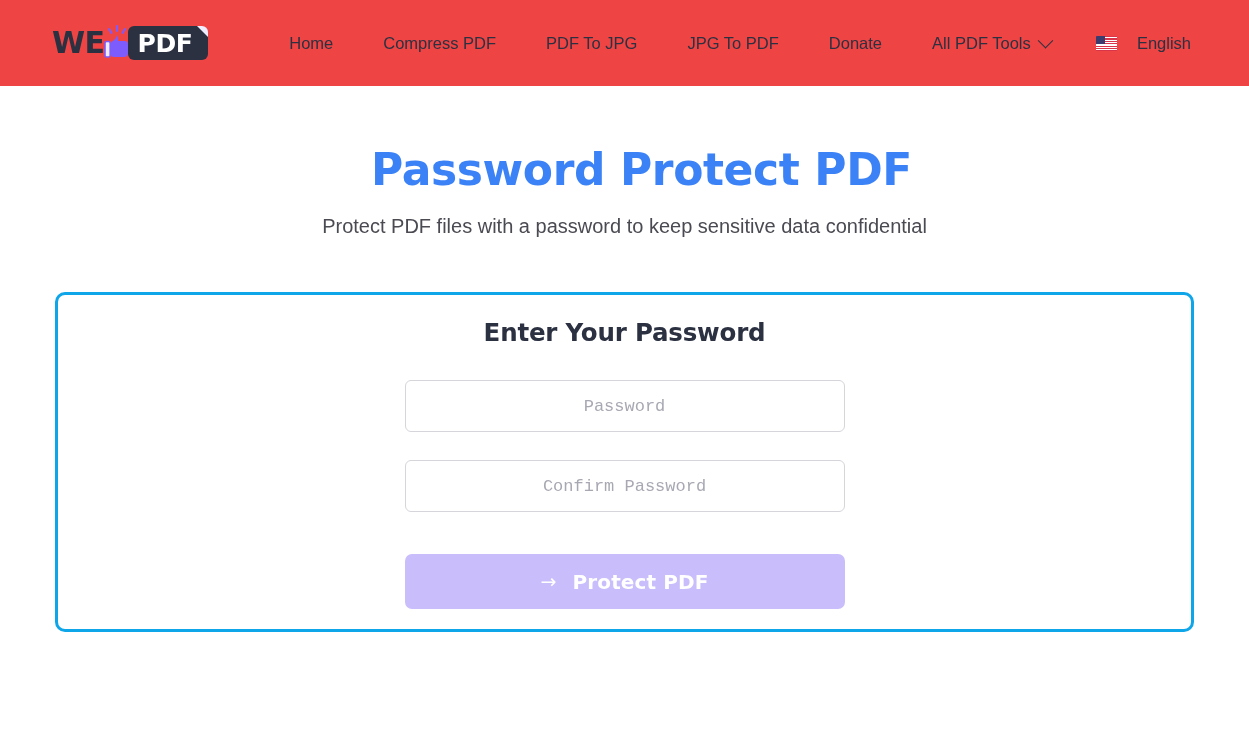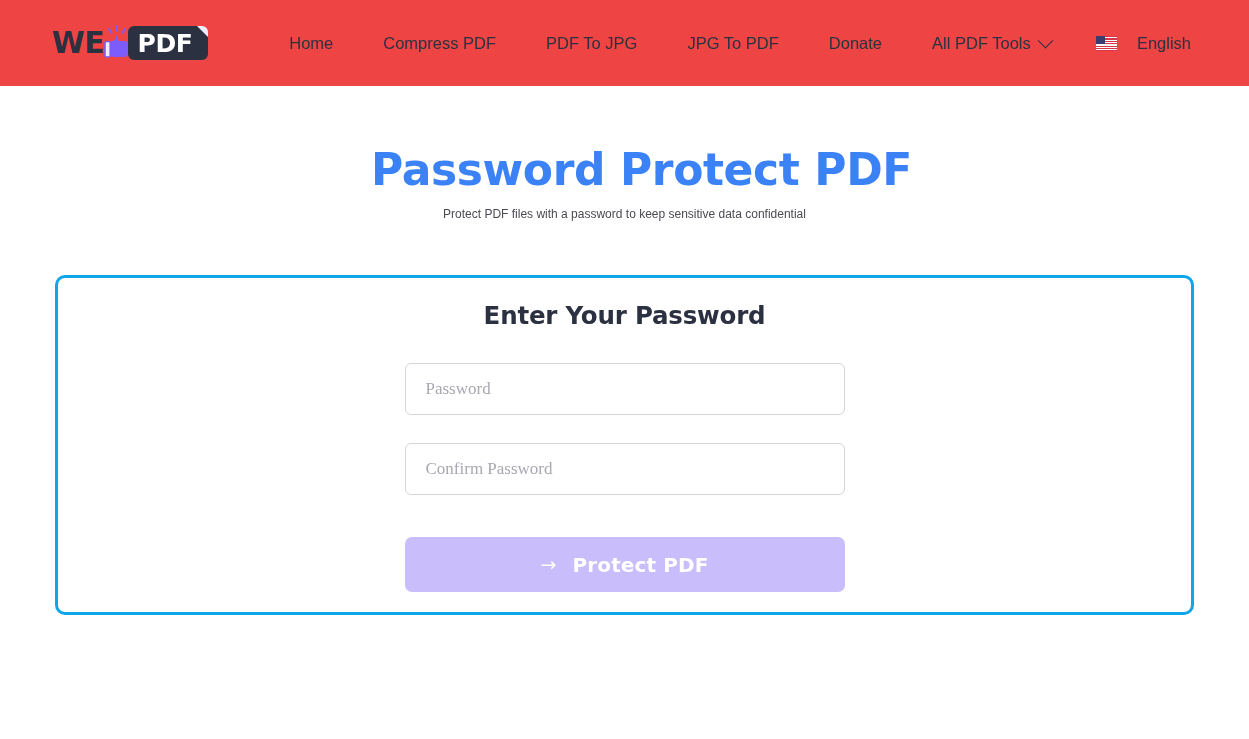--- a/index.html
+++ b/index.html
@@ -148,23 +148,23 @@
     font-size: 44px;
     font-weight: 800;
     color: #3b82f6;
     letter-spacing: -0.4px;
     margin-top: 58px;
     font-family: "DejaVu Sans", sans-serif;
     padding-left: 34px;
   }
   .page-sub {
     text-align: center;
-    font-size: 12px;
+    font-size: 20px;
     color: #4a4a52;
-    margin-top: 12px;
+    margin-top: 20px;
     font-weight: 400;
   }
 
   
   .card {
     margin: 54px auto 0;
     width: 1139px;
     height: 340px;
     border: 3px solid #0ea5e9;
     border-radius: 10px;
@@ -185,21 +185,22 @@
   .field {
     width: 440px;
     height: 52px;
     border: 1.4px solid #d5d5db;
     border-radius: 6px;
     background: #ffffff;
     font-size: 17px;
     color: #0f766e;
     padding: 0 20px;
     outline: none;
-    font-family: Liberation Serif, serif;
+    font-family: Liberation Mono, monospace;
+    text-align: center;
   }
   .field::placeholder { color: #a8a8b3; }
   .field-1 { margin-top: 33px; }
   .field-2 { margin-top: 28px; }
 
   .protect-btn {
     width: 440px;
     height: 55px;
     margin-top: 42px;
     background: #c9bdfb;

